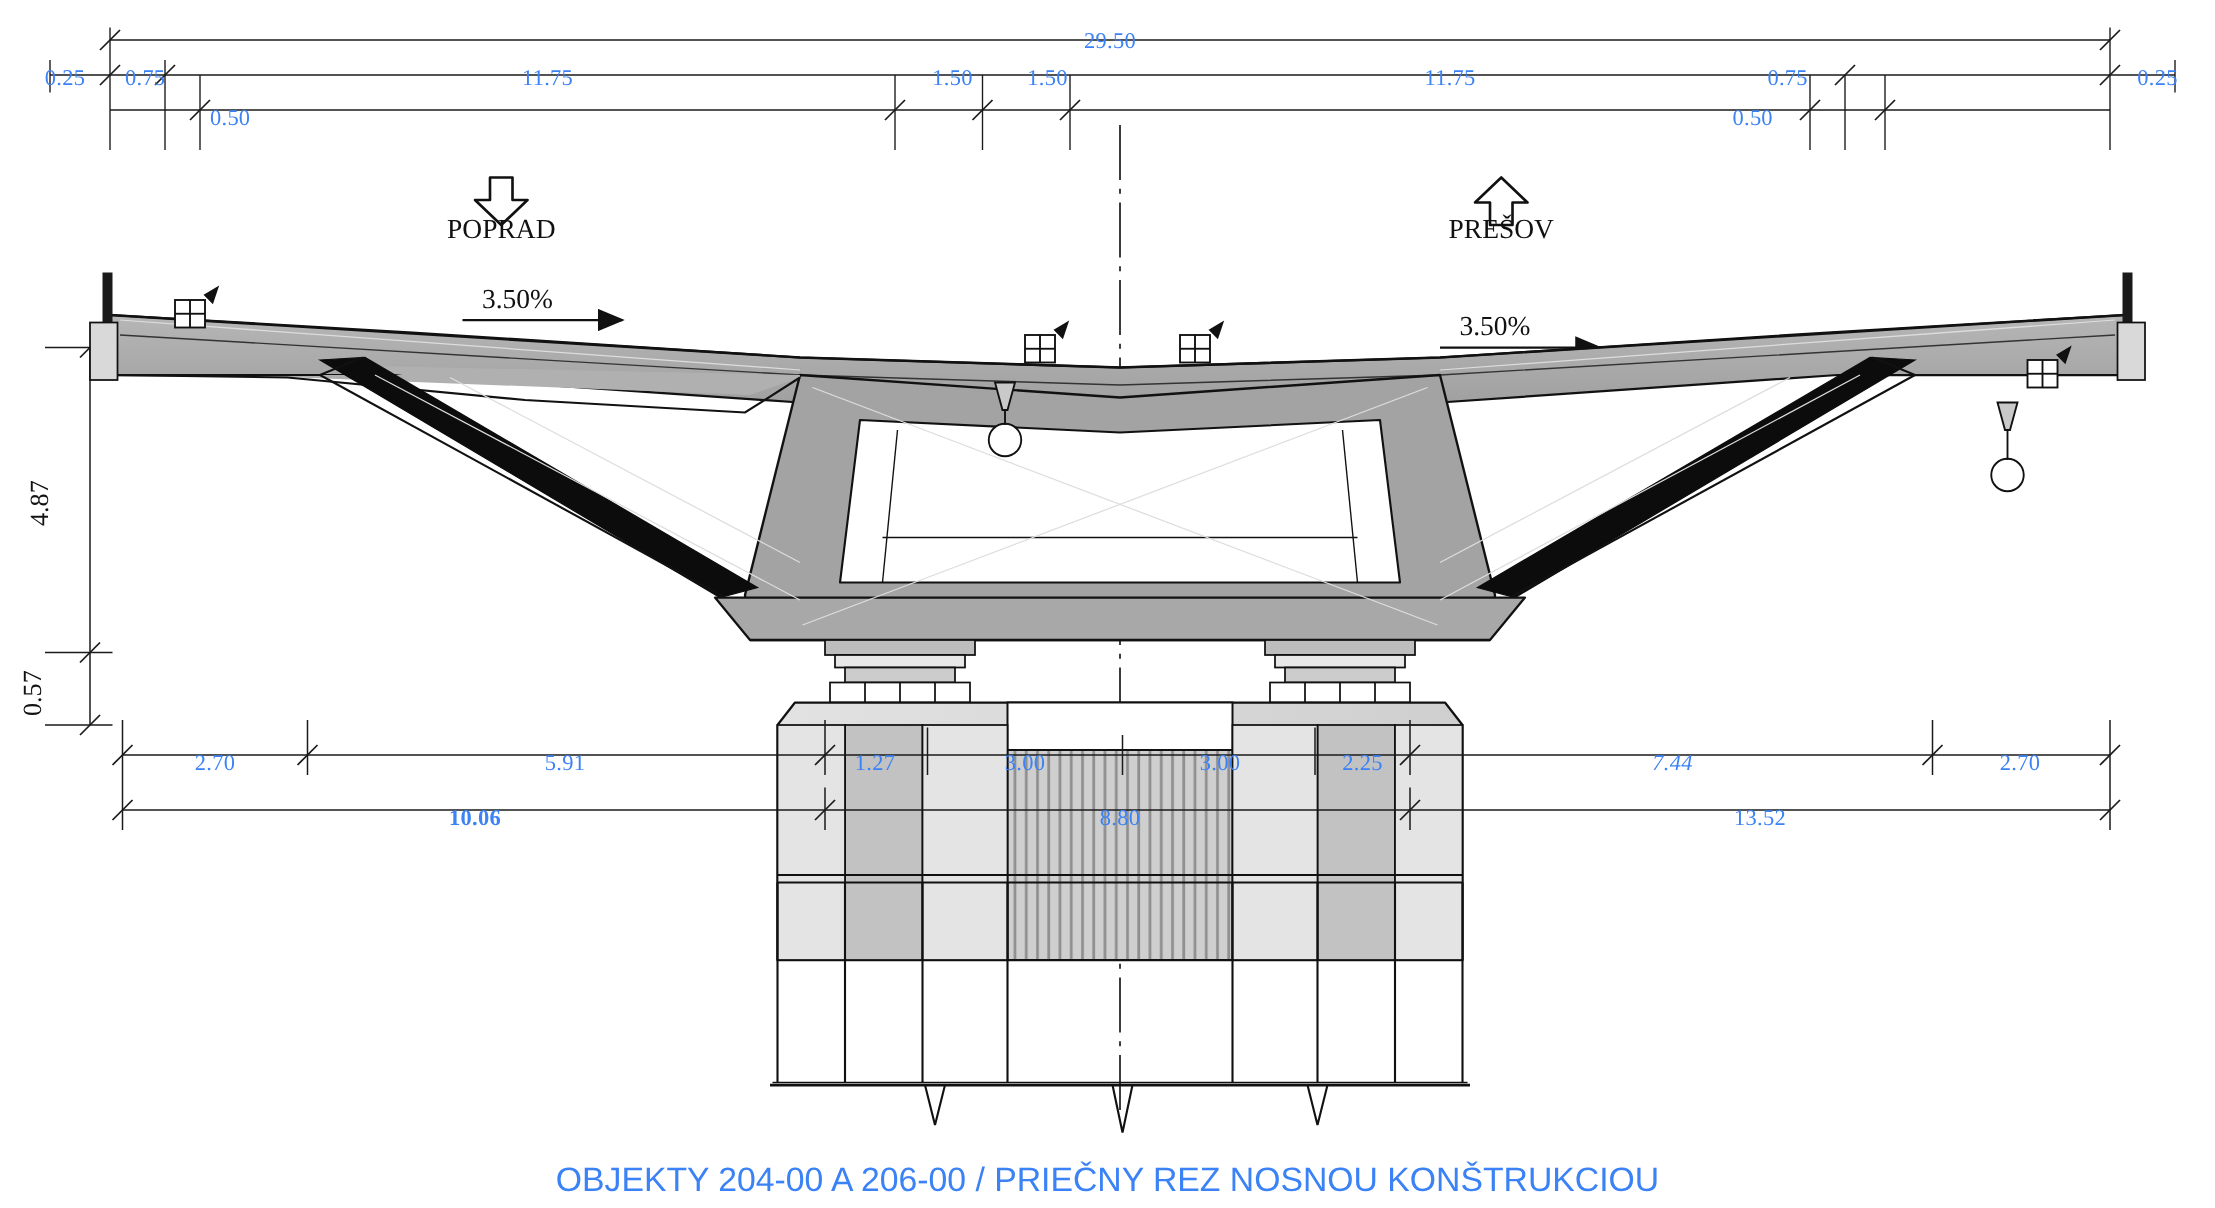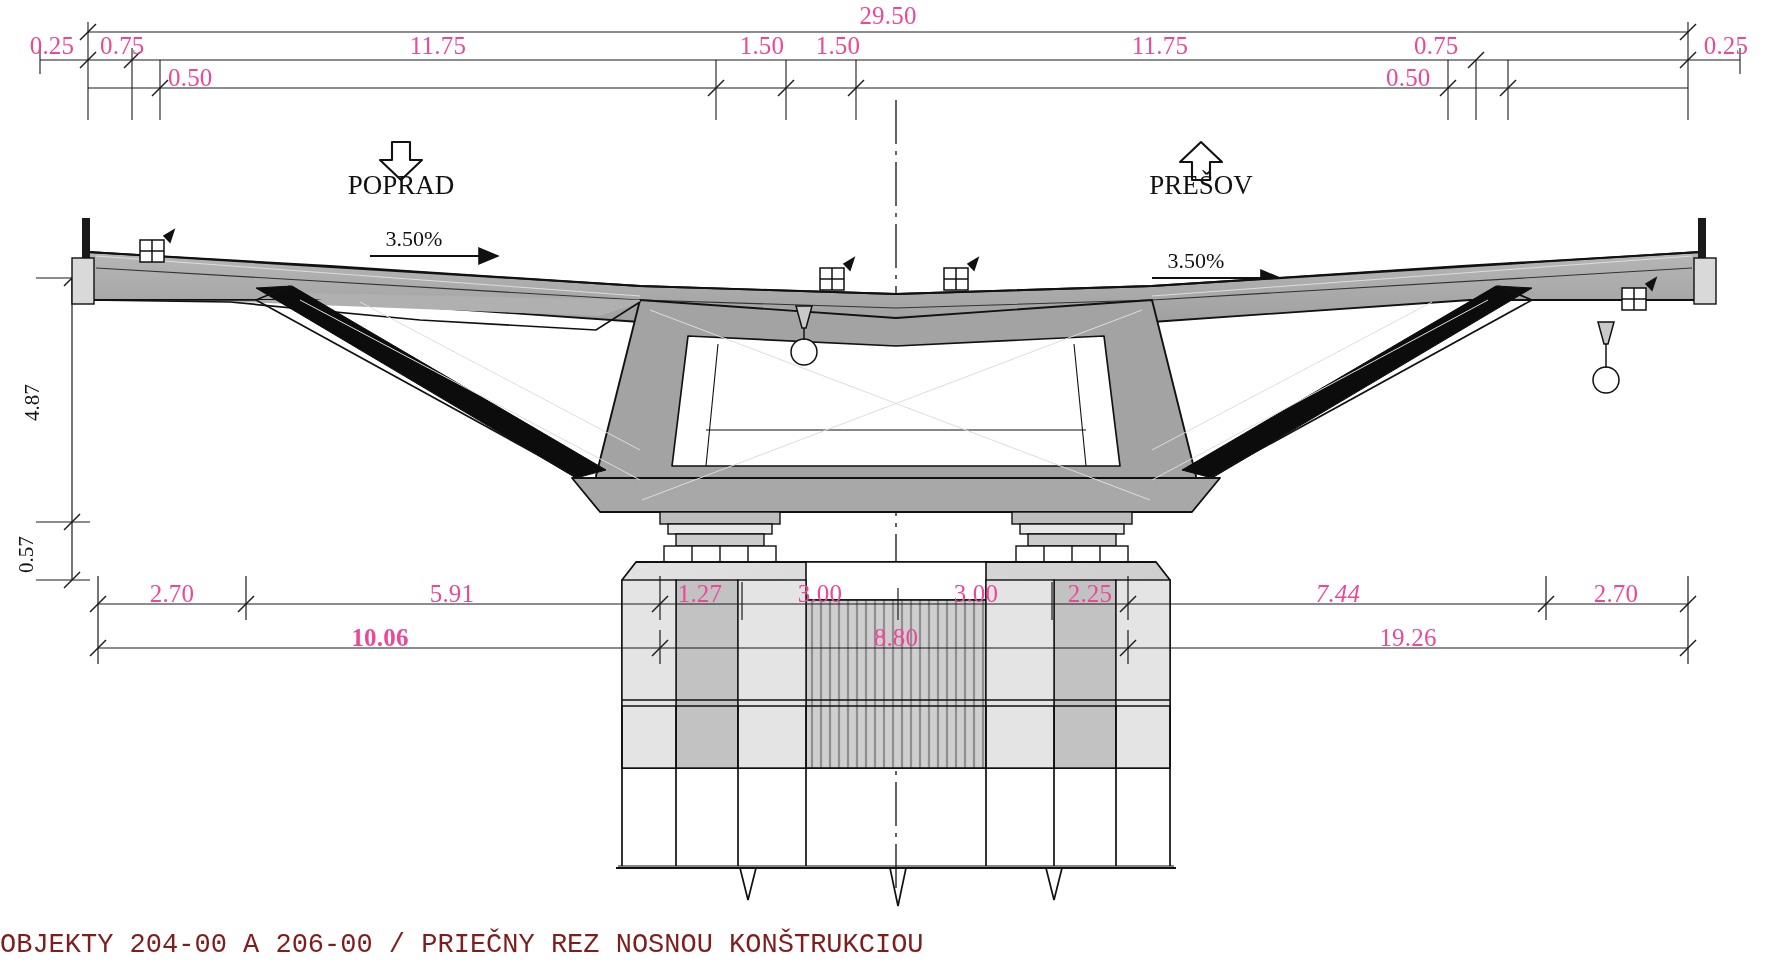--- a/index.html
+++ b/index.html
@@ -1,30 +1,30 @@
 <!DOCTYPE html>
 <html><head>
 <meta charset="utf-8">
 <style>
   html,body{margin:0;padding:0;background:#ffffff;}
   body{width:1772px;height:966px;position:relative;overflow:hidden;
        font-family:"Liberation Serif", serif; color:#000;}
   #sheet{position:absolute;left:0;top:0;width:1772px;height:966px;}
   svg.draw{position:absolute;left:0;top:0;width:1772px;height:966px;}
-  .dimtext{position:absolute;font-family:"Liberation Serif",serif;font-size:25px;
-           color:#ec4899;white-space:nowrap;letter-spacing:.2px;}
+  .dimtext{position:absolute;font-family:"Liberation Serif",serif;font-size:18px;
+           color:#3b82f6;white-space:nowrap;letter-spacing:.2px;margin-top:20px;}
   .dimtext.c{transform:translateX(-50%);}
   .vtext{position:absolute;font-family:"Liberation Serif",serif;font-size:21px;color:#111;
          white-space:nowrap;transform-origin:50% 50%;}
-  .dirlabel{position:absolute;font-family:"Liberation Serif",serif;font-size:27px;
+  .dirlabel{position:absolute;font-family:"Liberation Serif",serif;font-size:22px;
             color:#111;white-space:nowrap;transform:translateX(-50%);}
   .slope{position:absolute;font-family:"Liberation Serif",serif;font-size:22px;
          color:#111;white-space:nowrap;transform:translateX(-50%);}
-  .caption{position:absolute;left:0;right:0;bottom:6px;text-align:left;
-           font-family:Liberation Mono, monospace;font-size:27px;color:#7f1d1d;}
+  .caption{position:absolute;left:0;right:0;bottom:6px;text-align:center;
+           font-family:Liberation Sans, sans-serif;font-size:27px;color:#3b82f6;}
 </style>
 </head>
 <body>
 
 <div id="sheet">
 
   <svg class="draw" viewBox="0 0 1772 966">
     <defs>
       <linearGradient id="gDeck" x1="0" y1="0" x2="0" y2="1">
         <stop offset="0" stop-color="#b6b6b6"></stop>
@@ -348,17 +348,17 @@
   <div class="dimtext c" style="left:452px;top:580px;">5.91</div>
   <div class="dimtext c" style="left:700px;top:580px;">1.27</div>
   <div class="dimtext c" style="left:820px;top:580px;">3.00</div>
   <div class="dimtext c" style="left:976px;top:580px;">3.00</div>
   <div class="dimtext c" style="left:1090px;top:580px;">2.25</div>
   <div class="dimtext c" style="left:1338px;top:580px;font-style:italic;">7.44</div>
   <div class="dimtext c" style="left:1616px;top:580px;">2.70</div>
 
   <div class="dimtext c" style="left:380px;top:624px;font-weight:bold;">10.06</div>
   <div class="dimtext c" style="left:896px;top:624px;font-family:Liberation Serif, serif;">8.80</div>
-  <div class="dimtext c" style="left:1408px;top:624px;">19.26</div>
+  <div class="dimtext c" style="left:1408px;top:624px;">13.52</div>
 
   <div class="caption">OBJEKTY 204-00 A 206-00  /  PRIEČNY REZ NOSNOU KONŠTRUKCIOU</div>
 
 </div>
 
 </body></html>

